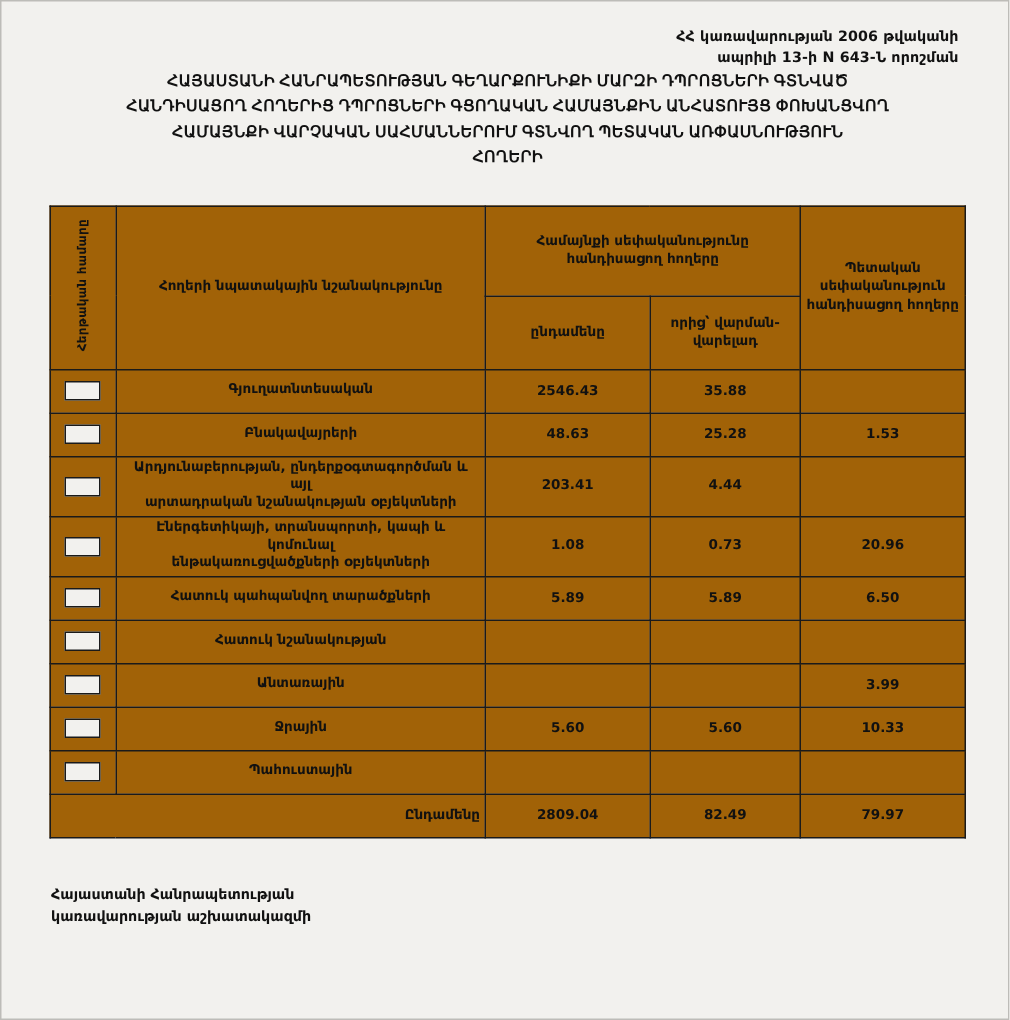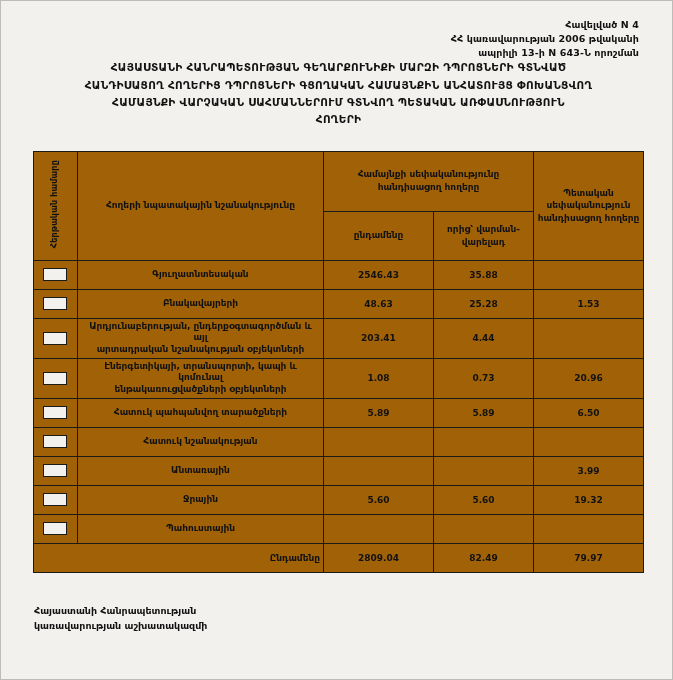--- a/index.html
+++ b/index.html
@@ -47,20 +47,21 @@
     margin-top: 26px;
     margin-bottom: 8px;
   }
   .subtitle {
     text-align: center;
     font-size: 10.5px;
     font-weight: bold;
     line-height: 1.65;
     letter-spacing: 0.3px;
     padding: 0 4px;
+    font-family: Liberation Serif, serif;
   }
   .subtitle div { white-space: nowrap; }
 
   table.main {
     margin: 22px auto 0 auto;
     border-collapse: collapse;
     width: 610px;
     table-layout: fixed;
   }
   table.main td, table.main th {
@@ -143,21 +144,20 @@
     position: relative;
   }
   .footer div { white-space: nowrap; }
 </style>
 </head>
 <body>
 
 <div class="page">
 
   <div class="header-block">
-    <div>Հավելված N 4</div>
     <div>ՀՀ կառավարության 2006 թվականի</div>
     <div>ապրիլի 13-ի N 643-Ն որոշման</div>
   </div>
 
 
   <div class="subtitle">
     <div>ՀԱՅԱՍՏԱՆԻ ՀԱՆՐԱՊԵՏՈՒԹՅԱՆ ԳԵՂԱՐՔՈՒՆԻՔԻ ՄԱՐԶԻ ԴՊՐՈՑՆԵՐԻ ԳՏՆՎԱԾ</div>
     <div>ՀԱՆԴԻՍԱՑՈՂ ՀՈՂԵՐԻՑ  ԴՊՐՈՑՆԵՐԻ ԳՑՈՂԱԿԱՆ ՀԱՄԱՅՆՔԻՆ ԱՆՀԱՏՈՒՅՑ  ՓՈԽԱՆՑՎՈՂ</div>
     <div>ՀԱՄԱՅՆՔԻ ՎԱՐՉԱԿԱՆ ՍԱՀՄԱՆՆԵՐՈՒՄ ԳՏՆՎՈՂ  ՊԵՏԱԿԱՆ ԱՌՓԱՍՆՈՒԹՅՈՒՆ</div>
     <div>ՀՈՂԵՐԻ</div>
@@ -243,21 +243,21 @@
         <td class="cell-num"></td>
         <td class="cell-num"></td>
         <td class="cell-num">3.99</td>
       </tr>
 
       <tr class="row-body">
         <td class="cell-check"><span class="checkbox"></span></td>
         <td class="cell-name">Ջրային</td>
         <td class="cell-num">5.60</td>
         <td class="cell-num">5.60</td>
-        <td class="cell-num">19.32</td>
+        <td class="cell-num">10.33</td>
       </tr>
 
       <tr class="row-body">
         <td class="cell-check"><span class="checkbox"></span></td>
         <td class="cell-name">Պահուստային</td>
         <td class="cell-num"></td>
         <td class="cell-num"></td>
         <td class="cell-num"></td>
       </tr>
 

